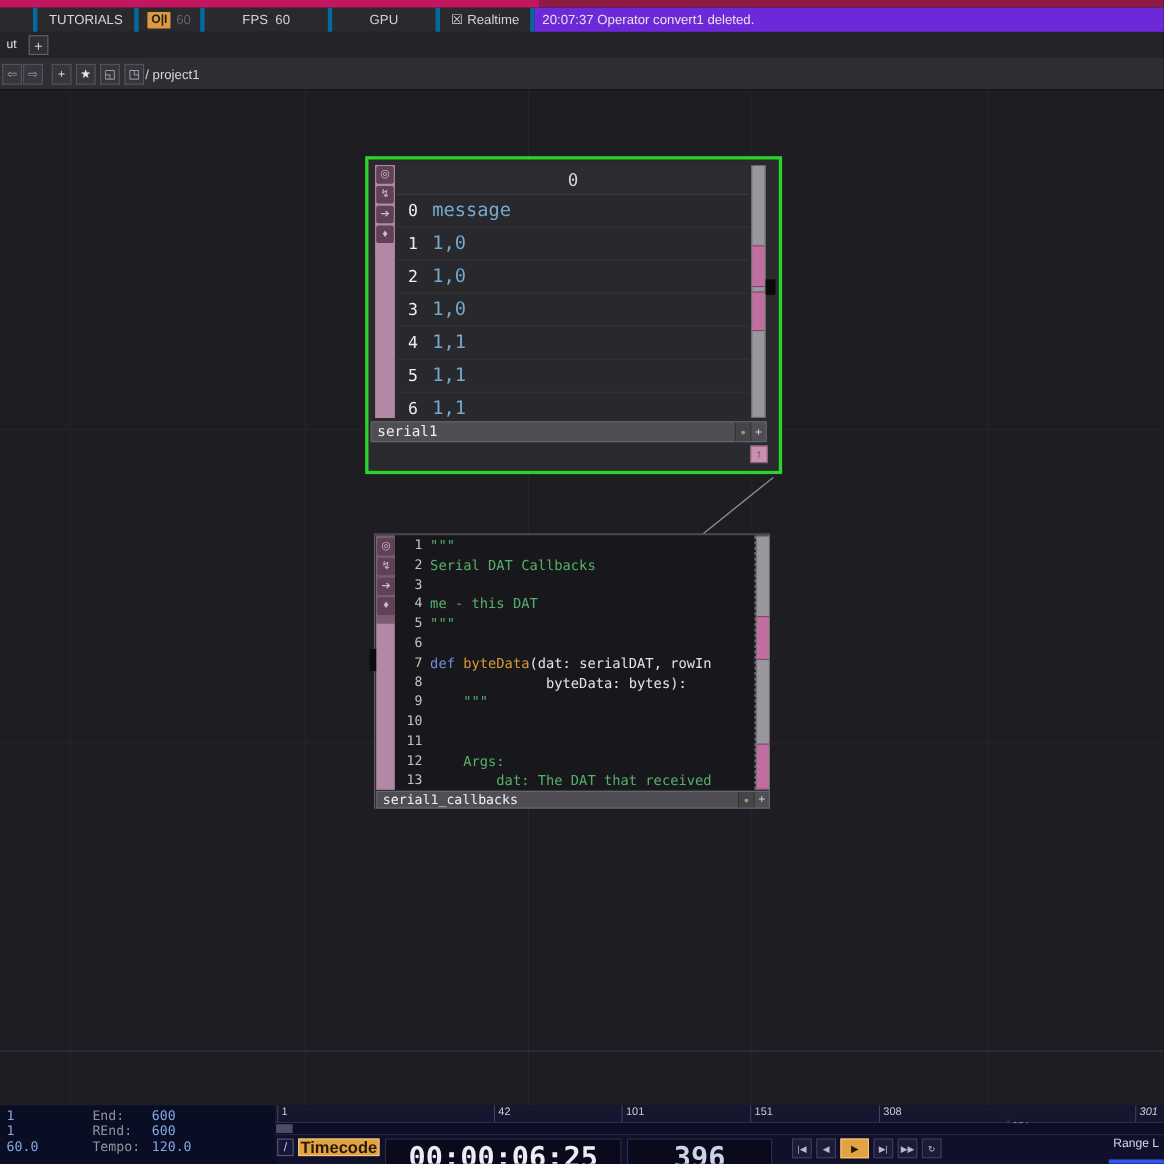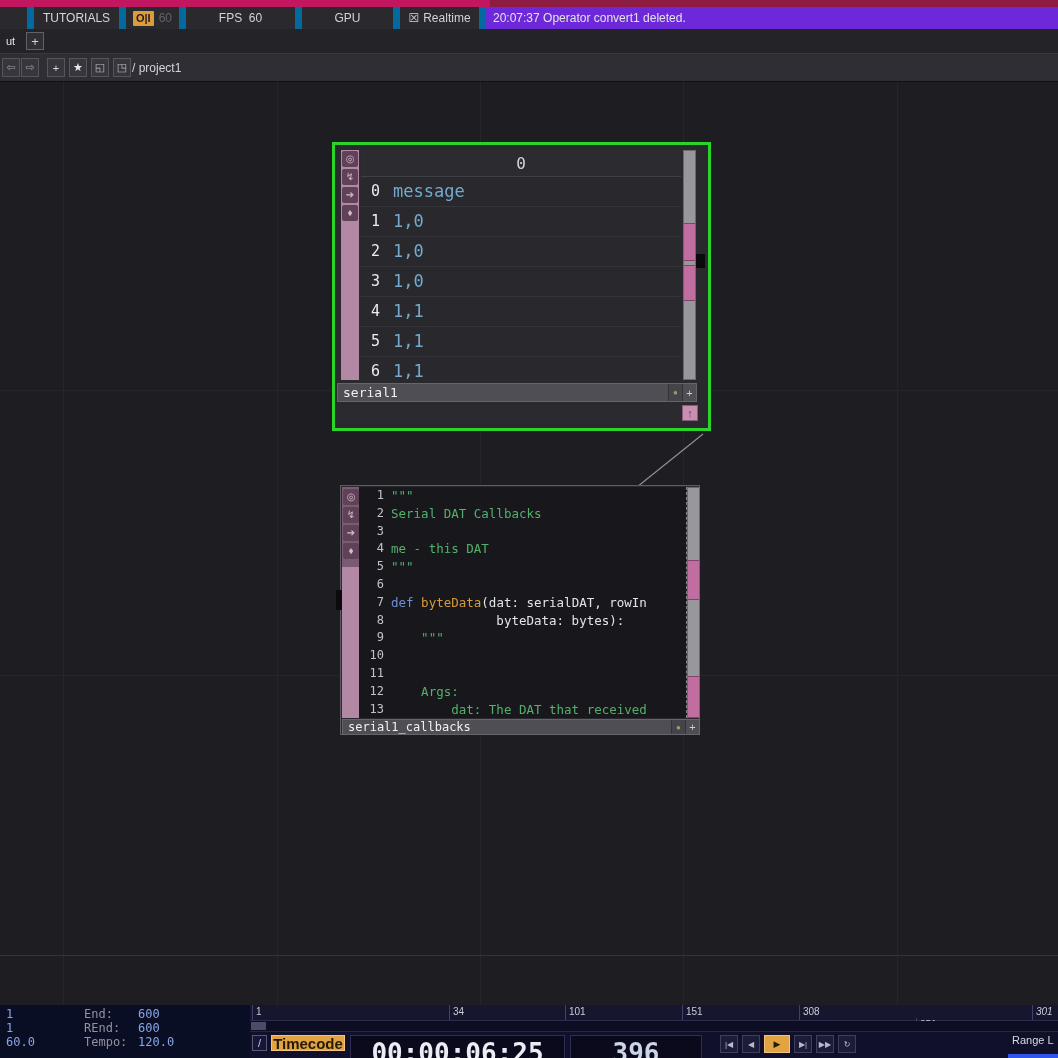--- a/index.html
+++ b/index.html
@@ -7,21 +7,21 @@
   .screen{position:relative;width:1058px;height:1058px;overflow:hidden;background:#1d1d22;
           font-family:"Liberation Sans",sans-serif;color:#d2d2d8}
 
   
   .pbar-l{position:absolute;left:0;top:0;width:490px;height:7px;background:#c2175f}
   .pbar-r{position:absolute;left:490px;top:0;width:568px;height:7px;background:#8e1c42}
 
   
   .topbar{position:absolute;left:0;top:7px;width:1058px;height:22px;background:#29292e;
           display:flex;align-items:stretch;font-size:12px}
-  .tb-cell{display:flex;align-items:center;justify-content:center;border-right:7px solid #0369a1;height:100%}
+  .tb-cell{display:flex;align-items:center;justify-content:center;border-right:4px solid #0369a1;height:100%}
   .tb-handle{width:34px}
   .tb-tutorials{width:92px;color:#d8d8dc}
   .tb-oiwrap{width:60px;gap:5px}
   .oi-badge{background:#dd9b3e;color:#1c1c20;font-weight:bold;font-size:11px;padding:0 3px;height:15px;
             display:flex;align-items:center;border-radius:1px}
   .oi-val{color:#63636a}
   .tb-fps{width:116px;white-space:pre}
   .tb-gpu{width:98px}
   .tb-realtime{width:86px;gap:4px}
   .tb-status{flex:1;background:#6d28d9;justify-content:flex-start;padding-left:7px;color:#e4e4e8;border-right:none}
@@ -315,21 +315,21 @@
       <span class="inf inf-val" style="left:138px;top:2px">600</span>
       <span class="inf inf-val" style="left:6px;top:16px">1</span>
       <span class="inf inf-lab" style="left:84px;top:16px">REnd:</span>
       <span class="inf inf-val" style="left:138px;top:16px">600</span>
       <span class="inf inf-val" style="left:6px;top:30px">60.0</span>
       <span class="inf inf-lab" style="left:84px;top:30px">Tempo:</span>
       <span class="inf inf-val" style="left:138px;top:30px">120.0</span>
     </div>
     <div class="ruler" id="ruler">
         <div class="tick" style="left: 2px;">1</div>
-        <div class="tick" style="left: 199px;">34</div>
+        <div class="tick" style="left: 199px;">42</div>
         <div class="tick" style="left: 315px;">101</div>
         <div class="tick" style="left: 432px;">151</div>
         <div class="tick" style="left: 549px;">308</div>
         <div class="tick" style="left: 666px; margin-top: 13px;">251</div>
         <div class="tick" style="left: 782px; font-style: italic;">301</div>
       </div>
     <div class="scrollstrip">
       <div class="hthumb"></div>
     </div>
     <div class="transport">

